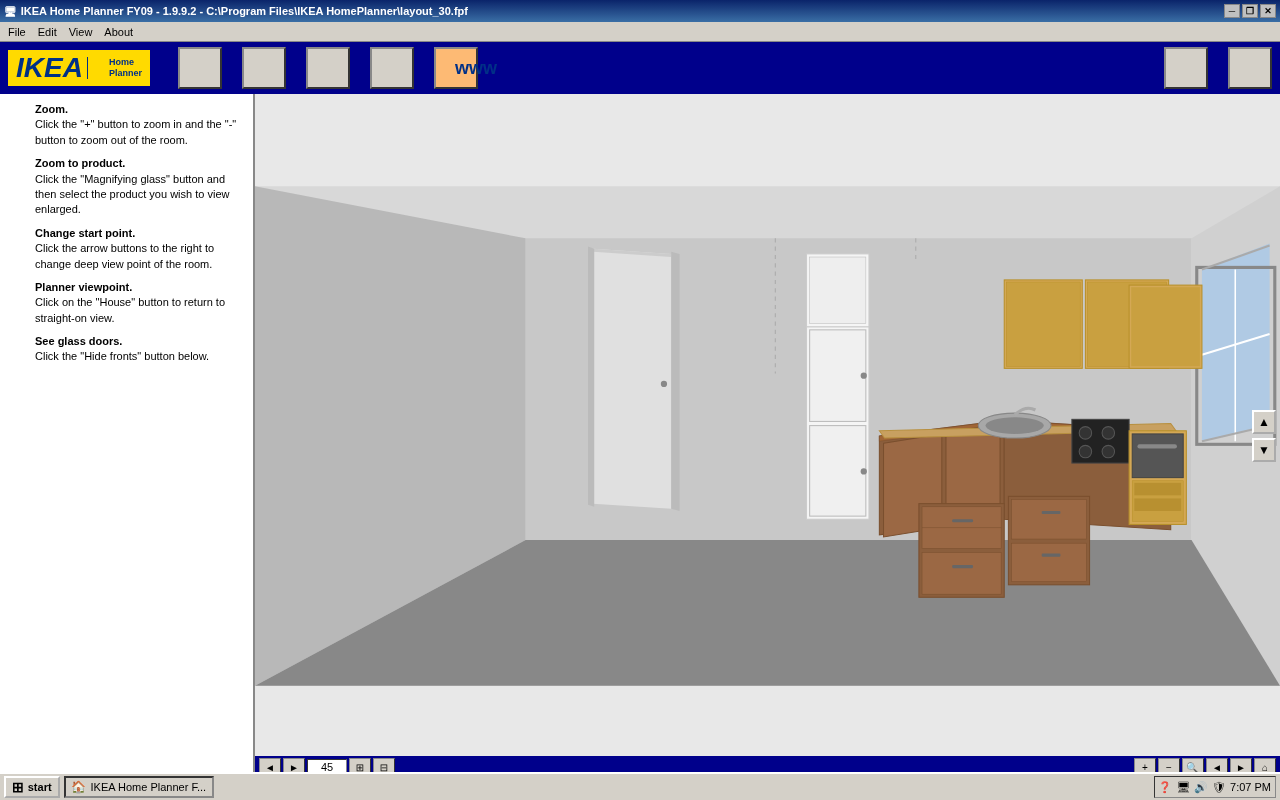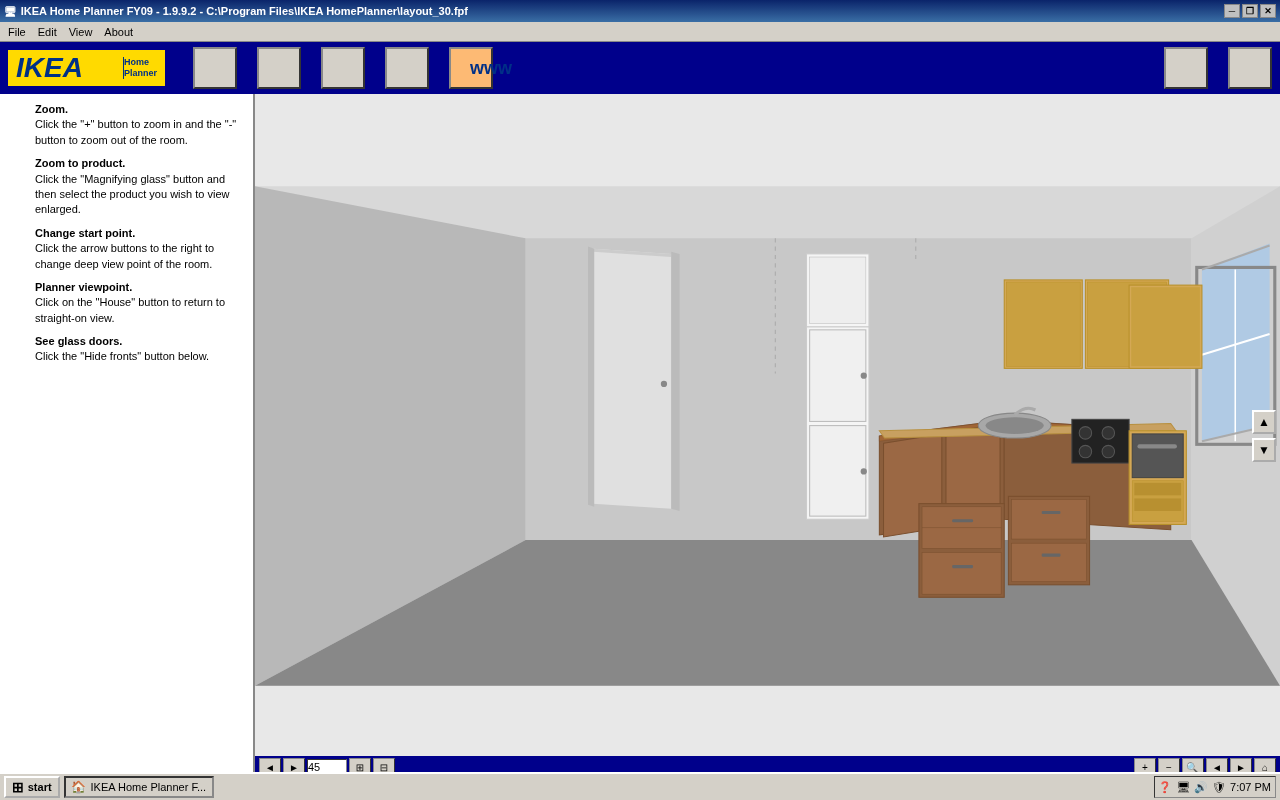--- a/index.html
+++ b/index.html
@@ -65,22 +65,21 @@
       color: #003087;
       line-height: 1;
       font-style: italic;
     }
     .home-planner-text {
       font-size: 9px;
       color: #003087;
       font-weight: bold;
       line-height: 1.2;
       border-left: 1px solid #003087;
-      padding-left: 0;
-      margin-left: 36px;
+      padding-left: 21px;
     }
     .toolbar-btn {
       width: 42px; height: 42px;
       background: #d4d0c8;
       border: 2px outset #888;
       display: flex; align-items: center; justify-content: center;
       cursor: pointer;
       font-size: 20px;
       padding-left: 40px;
     }
@@ -146,20 +145,21 @@
     }
     .view-ctrl-btn {
       width: 22px; height: 18px;
       background: #d4d0c8;
       border: 1px outset #888;
       display: flex; align-items: center; justify-content: center;
       font-size: 10px; cursor: pointer;
     }
     .view-ctrl-input {
       width: 40px; height: 16px;
+      text-align: center;
       font-size: 11px;
       border: 1px inset #888;
     }
     .view-ctrl-spacer { flex: 1; }
 
     
     .product-browser {
       height: 175px;
       background: #f0f0f0;
       border-top: 2px solid #888;

